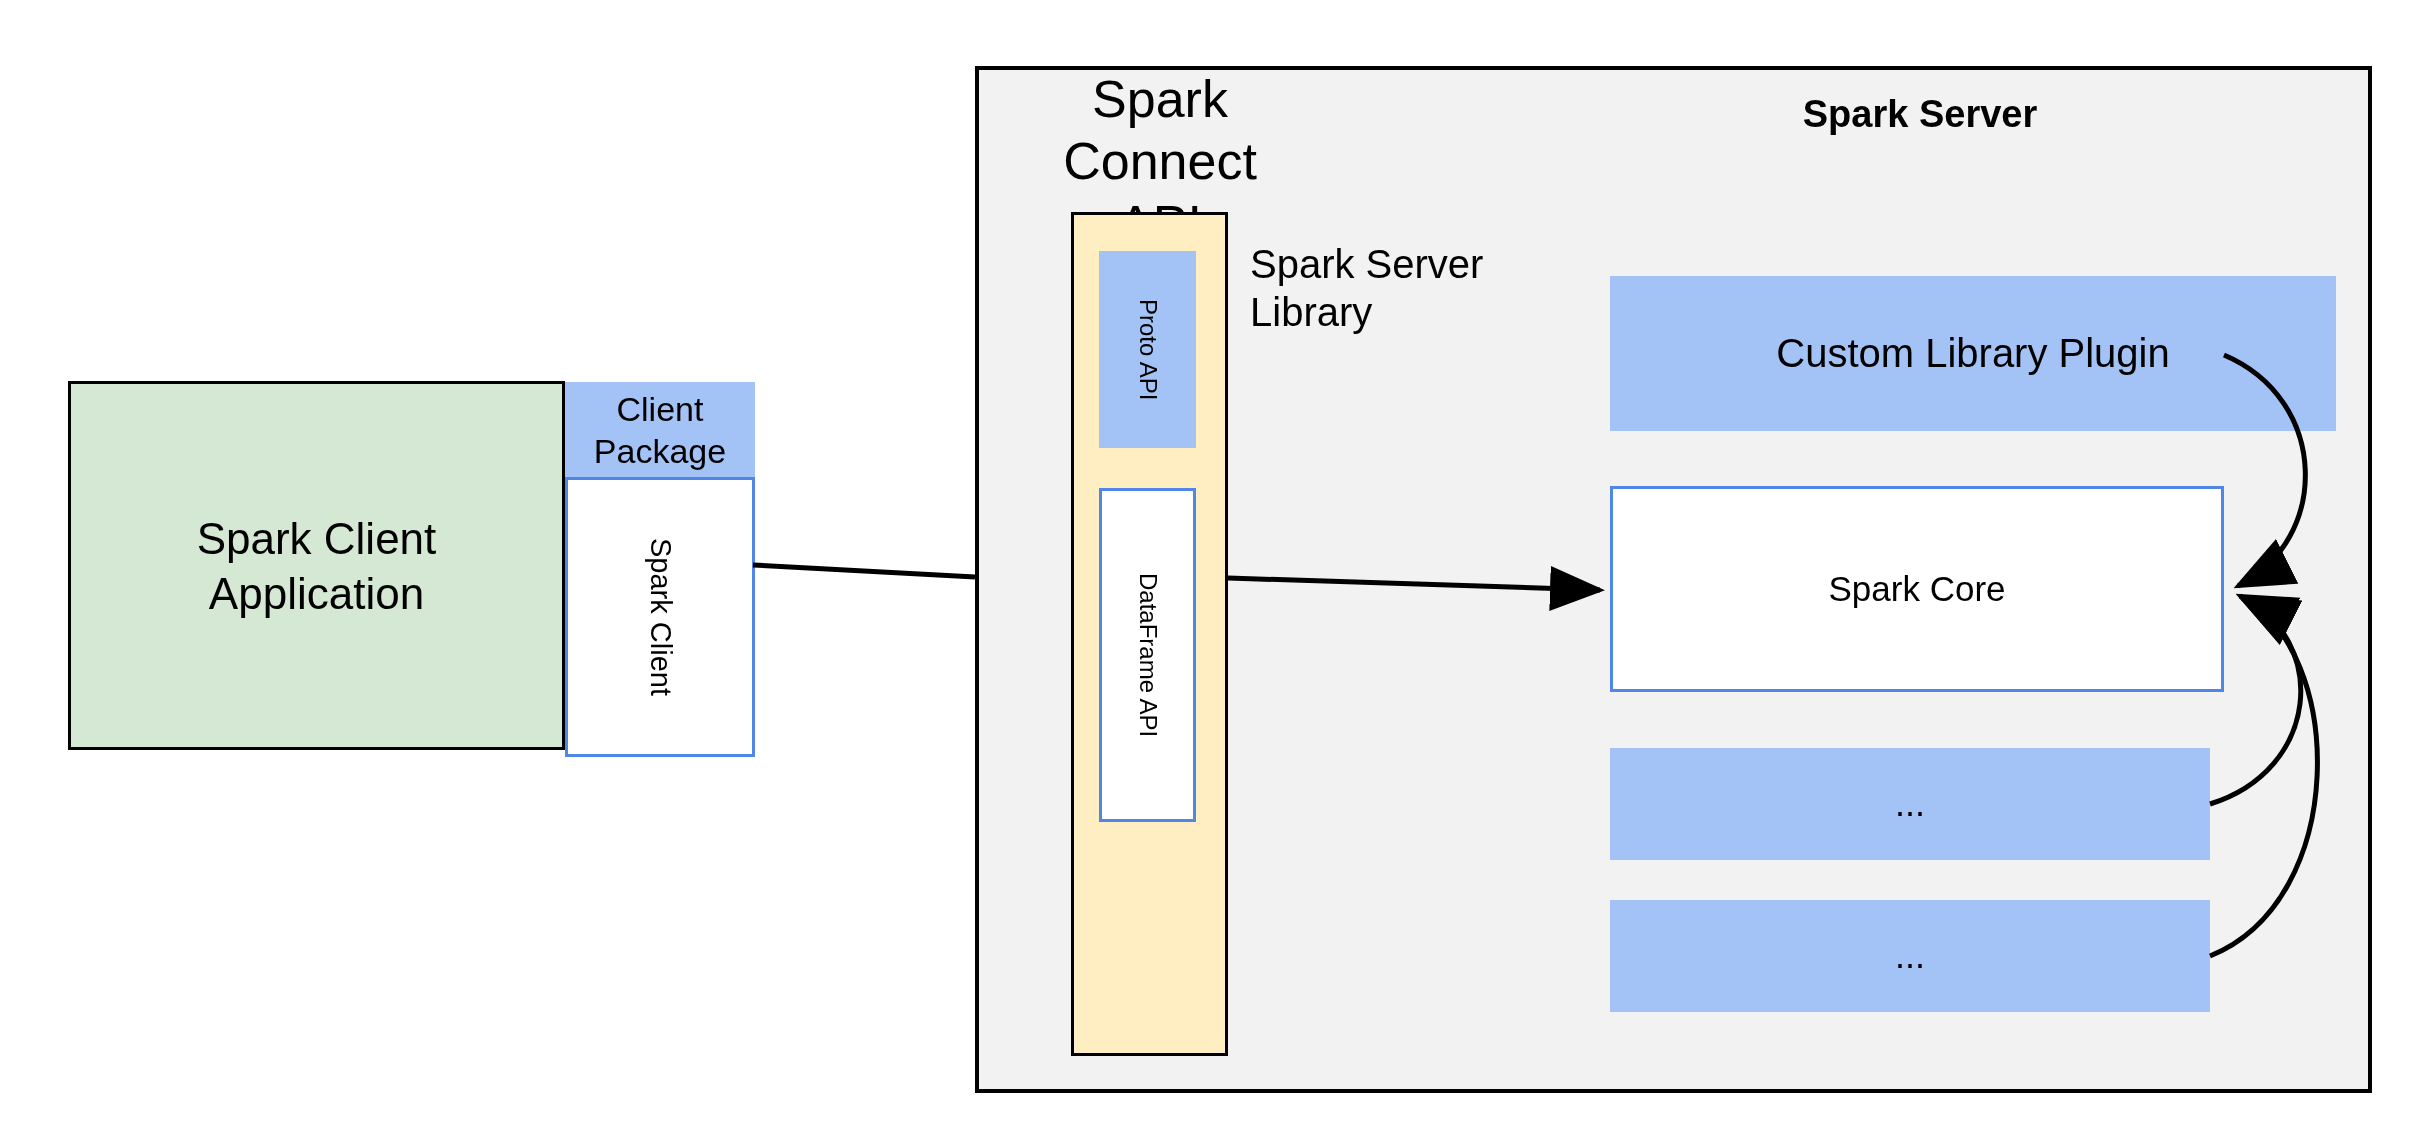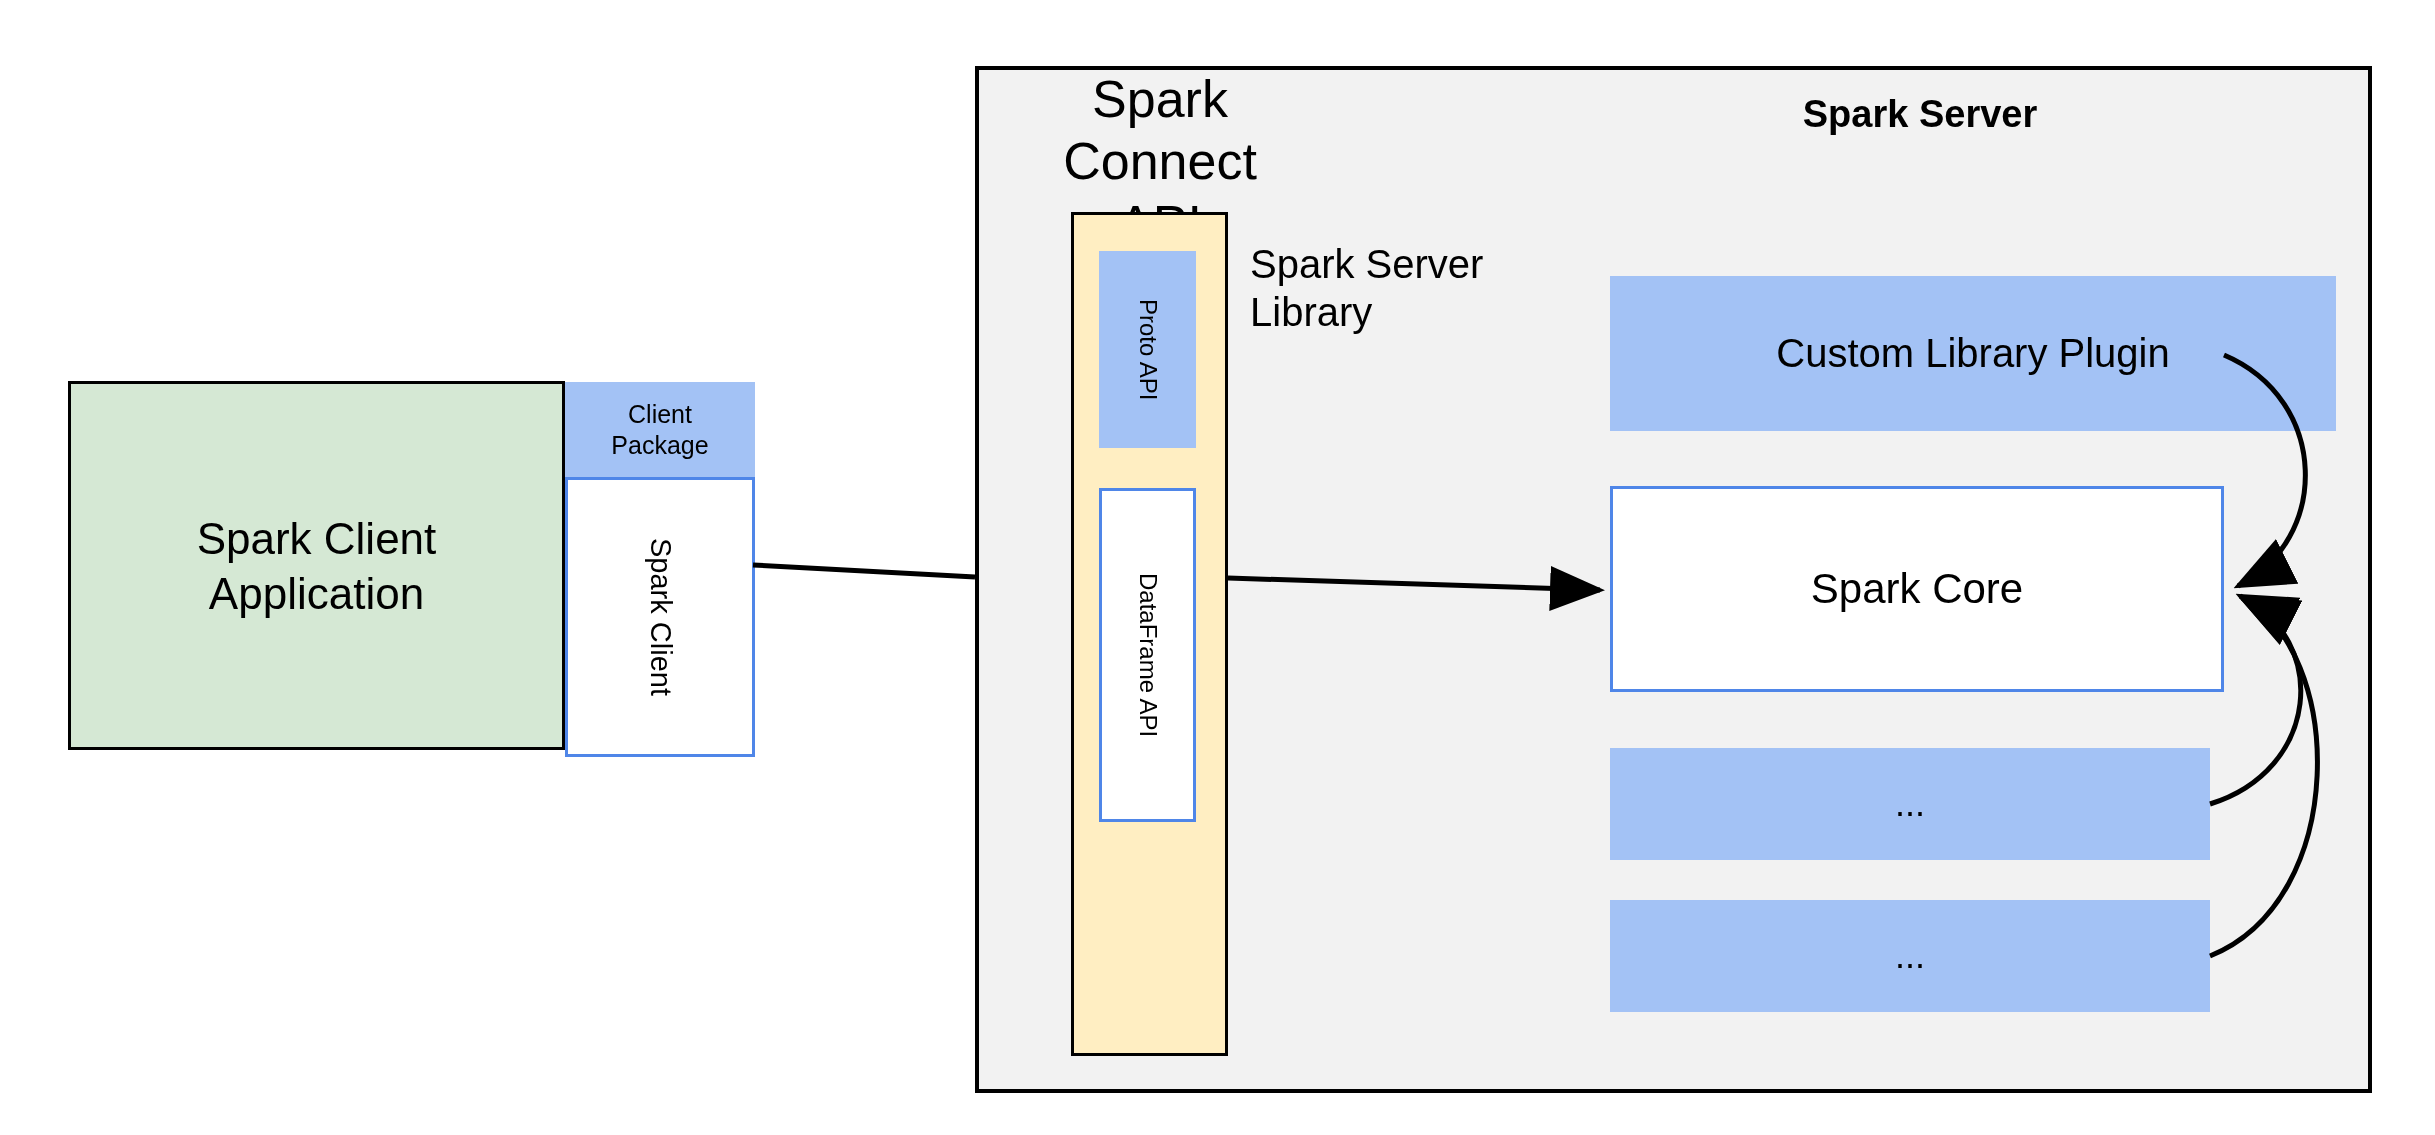--- a/index.html
+++ b/index.html
@@ -32,21 +32,21 @@
     left: 68px;  top: 381px;  width: 497px; height: 369px;
     background: #d5e8d4;
     border: 3px solid #000000;
     font-size: 44px;
     line-height: 1.25;
   }
   #client-package-box {
     left: 565px; top: 382px; width: 190px; height: 96px;
     background: #a3c2f5;
     border: 2px solid #a3c2f5;
-    font-size: 25px;
+    font-size: 34px;
     line-height: 1.25;
   }
   #spark-client-box {
     left: 565px; top: 477px; width: 190px; height: 280px;
     background: #ffffff;
     border: 3px solid #4f86e8;
     font-size: 29px;
   }
   .vert-cw {
     writing-mode: vertical-rl;
@@ -113,21 +113,21 @@
   #custom-library-plugin-box {
     left: 1610px; top: 276px; width: 726px; height: 155px;
     background: #a3c2f5;
     border: 1px solid #a3c2f5;
     font-size: 40px;
   }
   #spark-core-box {
     left: 1610px; top: 486px; width: 614px; height: 206px;
     background: #ffffff;
     border: 3px solid #4f86e8;
-    font-size: 42px;
+    font-size: 35px;
   }
   #ellipsis-box-1 {
     left: 1610px; top: 748px; width: 600px; height: 112px;
     background: #a3c2f5;
     border: 1px solid #a3c2f5;
     font-size: 36px;
   }
   #ellipsis-box-2 {
     left: 1610px; top: 900px; width: 600px; height: 112px;
     background: #a3c2f5;

